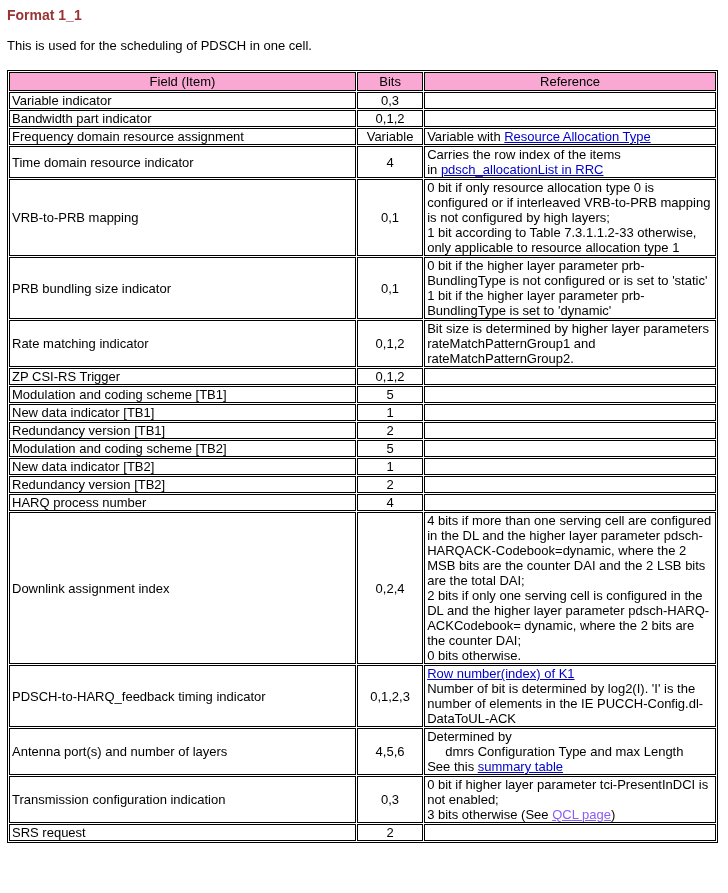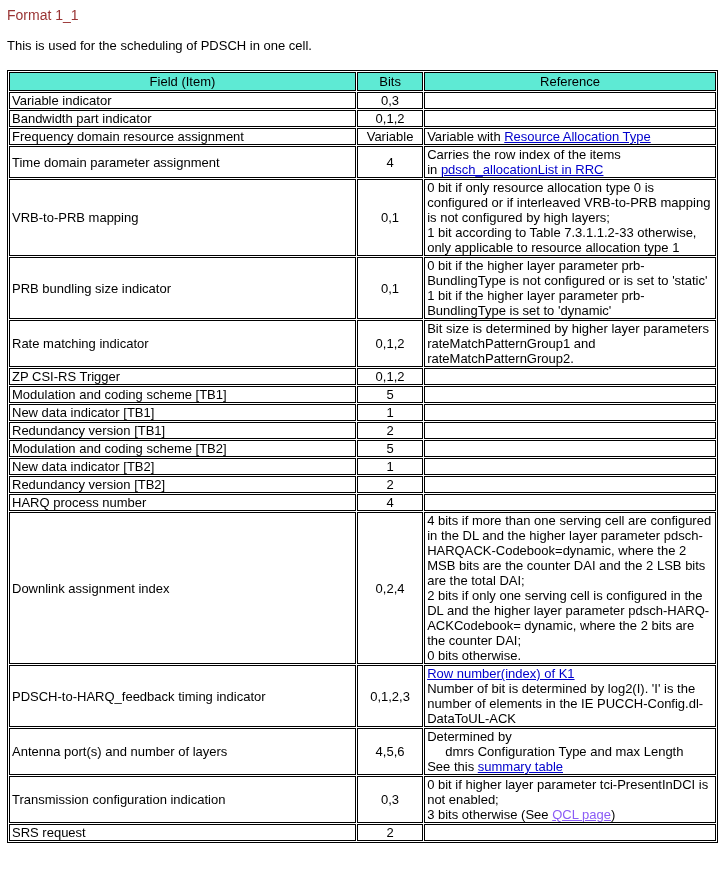--- a/index.html
+++ b/index.html
@@ -11,21 +11,21 @@
     font-family: "Liberation Sans", sans-serif;
     font-size: 13px;
     color: #000000;
     width: 728px;
   }
   .page {
     padding: 5px 7px;
   }
   .title {
     color: #993333;
-    font-weight: normal;
+    font-weight: bold;
     font-size: 14px;
     margin: 2px 0 15px 0;
   }
   .intro {
     margin: 0 0 17px 0;
   }
   table.dci {
     border-collapse: separate;
     border-spacing: 1px;
     border: 1px solid #000000;
@@ -33,21 +33,21 @@
     width: 711px;
     background: #ffffff;
   }
   th, td {
     border: 1px solid #000000;
     line-height: 15px;
     padding: 0 2px;
     overflow: hidden;
   }
   th {
-    background: #5eead4;
+    background: #f9a8d4;
     font-weight: normal;
     text-align: center;
     height: 17px;
   }
   td.field { text-align: left;  vertical-align: middle; }
   td.bits  { text-align: center; vertical-align: middle; }
   td.ref   { text-align: left;  vertical-align: middle; }
   a.lnk {
     color: #0000cc;
     text-decoration: underline;
@@ -86,21 +86,21 @@
           <td class="field">Bandwidth part indicator</td>
           <td class="bits">0,1,2</td>
           <td class="ref"></td>
         </tr>
         <tr>
           <td class="field">Frequency domain resource assignment</td>
           <td class="bits">Variable</td>
           <td class="ref">Variable with <a class="lnk" href="#">Resource Allocation Type</a></td>
         </tr>
         <tr>
-          <td class="field">Time domain parameter assignment</td>
+          <td class="field">Time domain resource indicator</td>
           <td class="bits">4</td>
           <td class="ref">Carries the row index of the items<br>in <a class="lnk" href="#">pdsch_allocationList in RRC</a></td>
         </tr>
         <tr>
           <td class="field">VRB-to-PRB mapping</td>
           <td class="bits">0,1</td>
           <td class="ref">0 bit if only resource allocation type 0 is configured or if interleaved VRB-to-PRB mapping is not configured by high layers;<br>1 bit according to Table 7.3.1.1.2-33 otherwise, only applicable to resource allocation type 1</td>
         </tr>
         <tr>
           <td class="field">PRB bundling size indicator</td>

